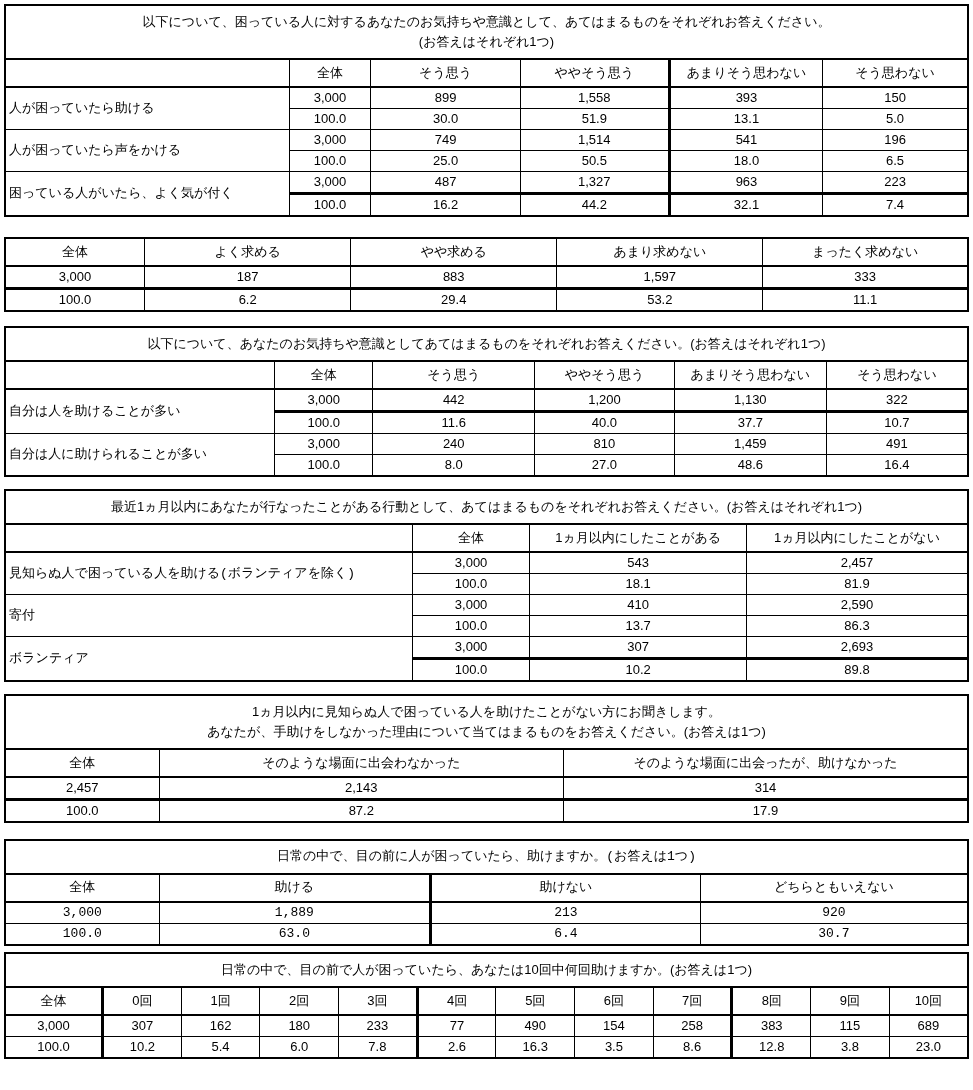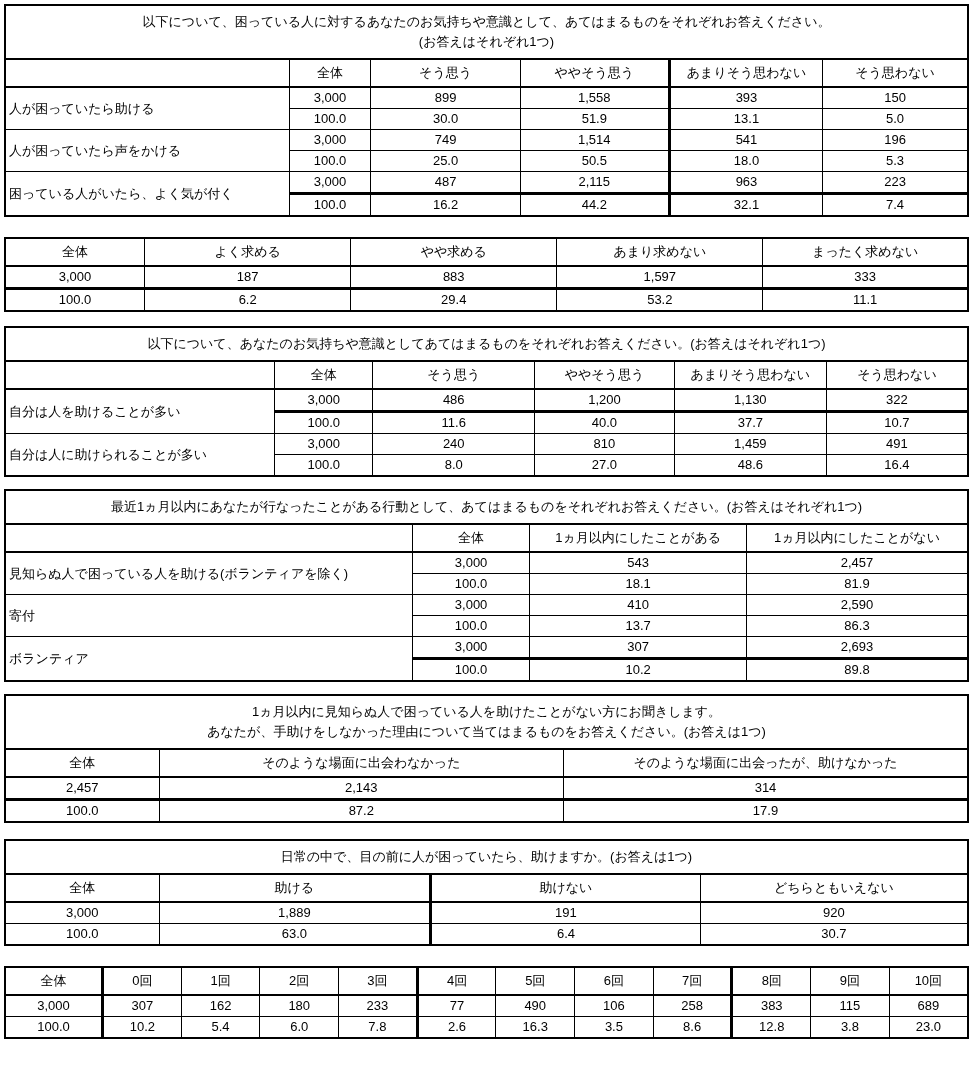--- a/index.html
+++ b/index.html
@@ -39,28 +39,29 @@
     white-space: normal;
   }
   table.tbl tr.hdr th {
     padding: 5px 2px;
     line-height: 16px;
     border-bottom-width: 2px;
   }
   table.tbl td.lbl {
     text-align: left;
     padding-left: 3px;
+    font-family: Liberation Mono, monospace;
   }
   
   .t1 { margin-bottom: 20px; }
   .t2 { margin-bottom: 14px; }
   .t3 { margin-bottom: 12px; }
   .t4 { margin-bottom: 12px; }
   .t5 { margin-bottom: 16px; }
-  .t6 { margin-bottom: 20px; }
+  .t6 { margin-bottom: 6px; font-family: Liberation Mono, monospace; }
   .t7 { margin-bottom: 0; }
 
   
   .t1 col.c0{width:29.5%}.t1 col.c1{width:8.5%}.t1 col.c2{width:15.5%}.t1 col.c3{width:15.5%}.t1 col.c4{width:15.9%}.t1 col.c5{width:15.1%}
   .t2 col.c0{width:14.5%}.t2 col.c1{width:21.4%}.t2 col.c2{width:21.4%}.t2 col.c3{width:21.4%}.t2 col.c4{width:21.3%}
   .t3 col.c0{width:28%}.t3 col.c1{width:10.2%}.t3 col.c2{width:16.8%}.t3 col.c3{width:14.5%}.t3 col.c4{width:15.8%}.t3 col.c5{width:14.7%}
   .t4 col.c0{width:42.3%}.t4 col.c1{width:12.2%}.t4 col.c2{width:22.5%}.t4 col.c3{width:23%}
   .t5 col.c0{width:16%}.t5 col.c1{width:42%}.t5 col.c2{width:42%}
   .t6 col.c0{width:16%}.t6 col.c1{width:28.2%}.t6 col.c2{width:28%}.t6 col.c3{width:27.8%}
   .t7 col.c0{width:10.13%}
@@ -134,27 +135,27 @@
           <td class="c2">749</td>
           <td class="c3">1,514</td>
           <td class="c4">541</td>
           <td class="c5">196</td>
         </tr>
         <tr class="g1 pct">
           <td class="c1">100.0</td>
           <td class="c2">25.0</td>
           <td class="c3">50.5</td>
           <td class="c4">18.0</td>
-          <td class="c5">5.3</td>
+          <td class="c5">6.5</td>
         </tr>
         <tr class="g2 cnt">
           <td class="lbl c0" rowspan="2">困っている人がいたら、よく気が付く</td>
           <td class="c1">3,000</td>
           <td class="c2">487</td>
-          <td class="c3">2,115</td>
+          <td class="c3">1,327</td>
           <td class="c4">963</td>
           <td class="c5">223</td>
         </tr>
         <tr class="g2 pct">
           <td class="c1">100.0</td>
           <td class="c2">16.2</td>
           <td class="c3">44.2</td>
           <td class="c4">32.1</td>
           <td class="c5">7.4</td>
         </tr>
@@ -215,21 +216,21 @@
           <th class="c2">そう思う</th>
           <th class="c3">ややそう思う</th>
           <th class="c4">あまりそう思わない</th>
           <th class="c5">そう思わない</th>
         </tr>
       </thead>
       <tbody>
         <tr class="g0 cnt">
           <td class="lbl c0" rowspan="2">自分は人を助けることが多い</td>
           <td class="c1">3,000</td>
-          <td class="c2">486</td>
+          <td class="c2">442</td>
           <td class="c3">1,200</td>
           <td class="c4">1,130</td>
           <td class="c5">322</td>
         </tr>
         <tr class="g0 pct">
           <td class="c1">100.0</td>
           <td class="c2">11.6</td>
           <td class="c3">40.0</td>
           <td class="c4">37.7</td>
           <td class="c5">10.7</td>
@@ -356,21 +357,21 @@
           <th class="c0">全体</th>
           <th class="c1">助ける</th>
           <th class="c2">助けない</th>
           <th class="c3">どちらともいえない</th>
         </tr>
       </thead>
       <tbody>
         <tr class="r0">
           <td class="c0">3,000</td>
           <td class="c1">1,889</td>
-          <td class="c2">191</td>
+          <td class="c2">213</td>
           <td class="c3">920</td>
         </tr>
         <tr class="r1">
           <td class="c0">100.0</td>
           <td class="c1">63.0</td>
           <td class="c2">6.4</td>
           <td class="c3">30.7</td>
         </tr>
       </tbody>
     </table>
@@ -383,20 +384,25 @@
         <col class="c4">
         <col class="c5">
         <col class="c6">
         <col class="c7">
         <col class="c8">
         <col class="c9">
         <col class="c10">
         <col class="c11">
       </colgroup>
       <thead>
+        <tr class="title">
+          <th colspan="12">
+            <div>日常の中で、目の前で人が困っていたら、あなたは10回中何回助けますか。(お答えは1つ)</div>
+          </th>
+        </tr>
         <tr class="hdr">
           <th class="c0">全体</th>
           <th class="c1">0回</th>
           <th class="c2">1回</th>
           <th class="c3">2回</th>
           <th class="c4">3回</th>
           <th class="c5">4回</th>
           <th class="c6">5回</th>
           <th class="c7">6回</th>
           <th class="c8">7回</th>
@@ -407,21 +413,21 @@
       </thead>
       <tbody>
         <tr class="r0">
           <td class="c0">3,000</td>
           <td class="c1">307</td>
           <td class="c2">162</td>
           <td class="c3">180</td>
           <td class="c4">233</td>
           <td class="c5">77</td>
           <td class="c6">490</td>
-          <td class="c7">106</td>
+          <td class="c7">154</td>
           <td class="c8">258</td>
           <td class="c9">383</td>
           <td class="c10">115</td>
           <td class="c11">689</td>
         </tr>
         <tr class="r1">
           <td class="c0">100.0</td>
           <td class="c1">10.2</td>
           <td class="c2">5.4</td>
           <td class="c3">6.0</td>

